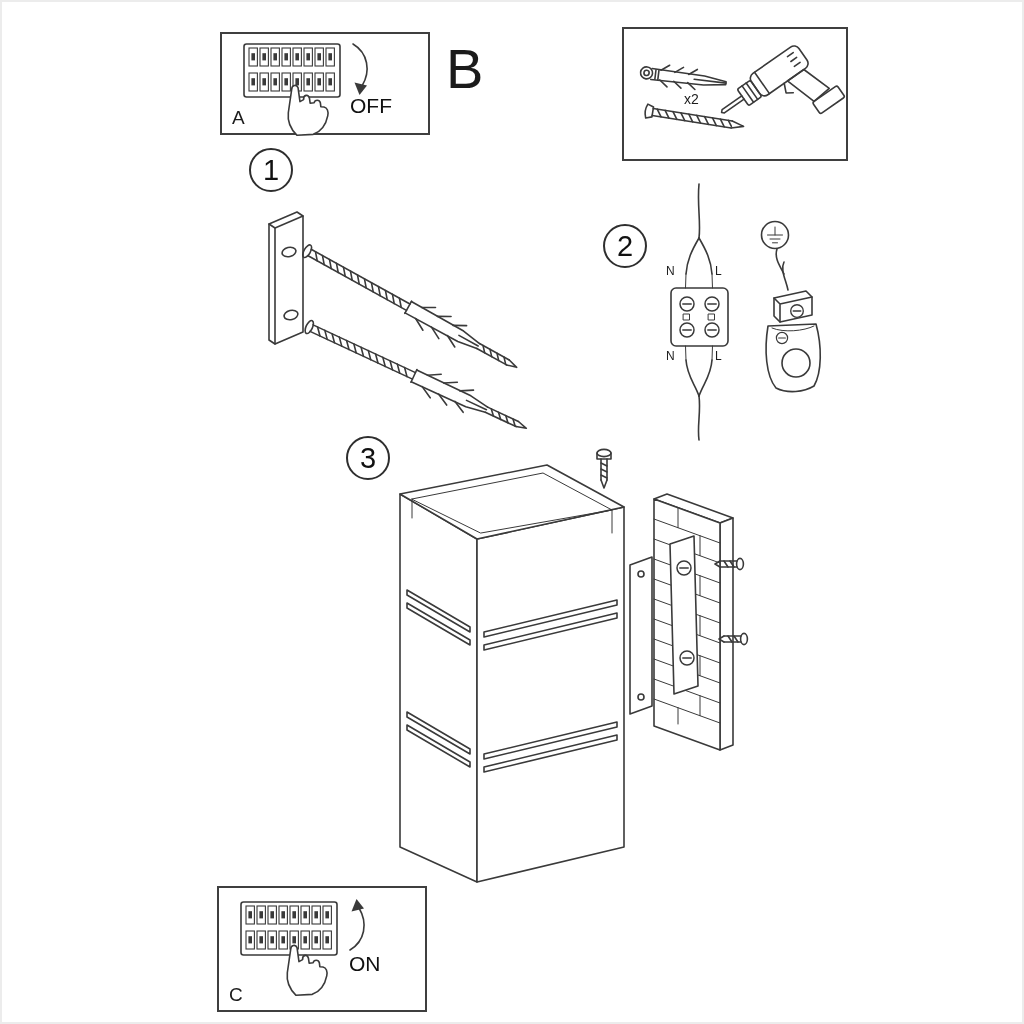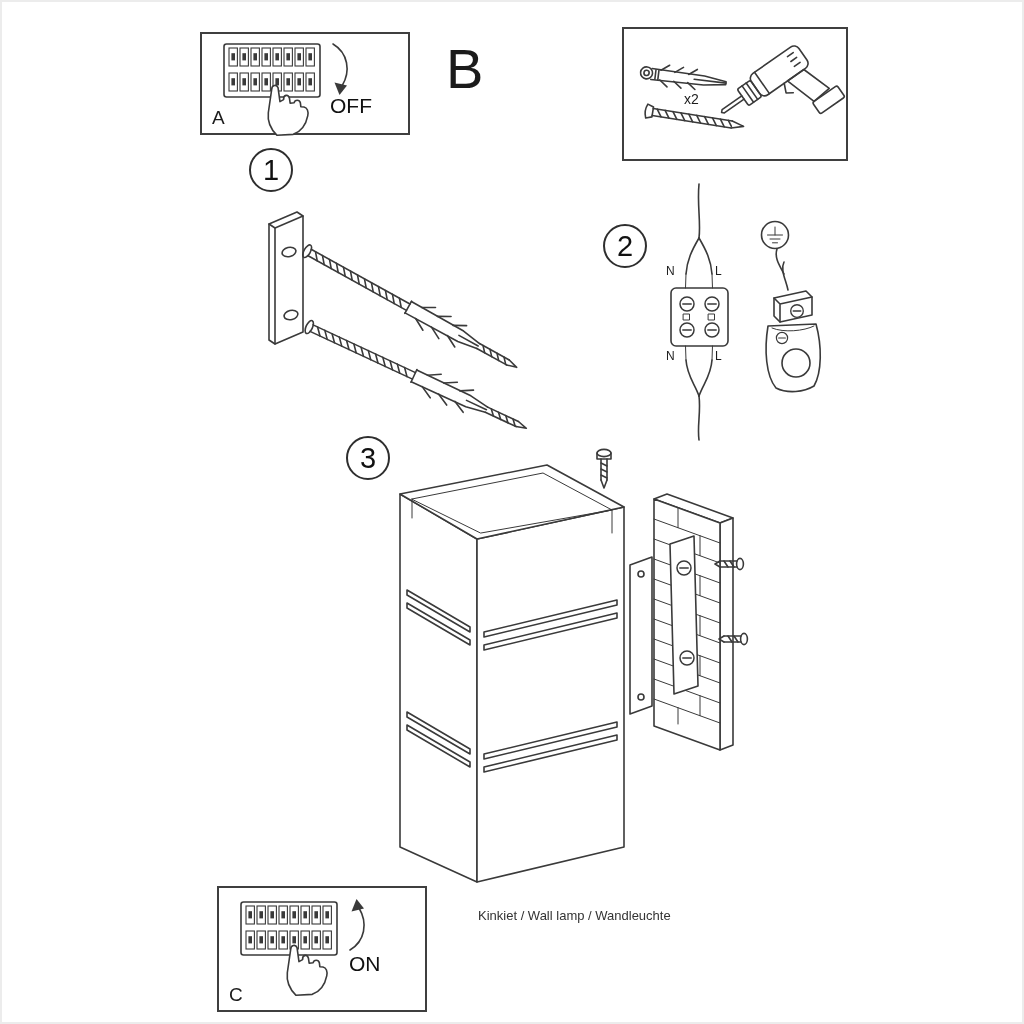--- a/index.html
+++ b/index.html
@@ -32,21 +32,21 @@
         <rect x="0" y="0" width="8.4" height="18" fill="#fff" stroke="#3a3a3a" stroke-width="1.1"></rect>
         <rect x="2.4" y="5.2" width="3.6" height="7.2" fill="#3a3a3a"></rect>
       </g>
       <g id="slotscrew">
         <circle r="7" fill="#fff" stroke="#3a3a3a" stroke-width="1.5"></circle>
         <line x1="-4.2" y1="0" x2="4.2" y2="0" stroke="#3a3a3a" stroke-width="1.5"></line>
       </g>
     </defs>
   </svg>
 
-  <div class="panel" style="left:198px; top:30px; width:210px; height:103px;">
+  <div class="panel" style="left:218px; top:30px; width:210px; height:103px;">
     <svg width="102" height="58" viewBox="0 0 102 58" style="left:20px; top:8px;">
       <rect x="2" y="2" width="96" height="53" rx="2.5" class="white"></rect>
       <use href="#bk" x="7" y="6"></use>
         <use href="#bk" x="18" y="6"></use>
         <use href="#bk" x="29" y="6"></use>
         <use href="#bk" x="40" y="6"></use>
       <use href="#bk" x="51" y="6"></use>
         <use href="#bk" x="62" y="6"></use>
         <use href="#bk" x="73" y="6"></use>
         <use href="#bk" x="84" y="6"></use>
@@ -283,16 +283,15 @@
     </svg>
     <svg width="36" height="58" viewBox="0 0 36 58" style="left:122px; top:8px;">
       <path class="ink" stroke-width="2" d="M9,54 C24,45 27,27 18,12"></path>
       <path class="ink-fill" d="M15.5,3 L10.5,15.5 L23,12.5 Z"></path>
     </svg>
     <div class="action-label" style="left:130px; top:64px;">ON</div>
     <div class="corner-label">C</div>
   </div>
 
   <div class="footer">
-    <div>Kinkiet / Wall lamp / Wandleuchte</div>
   </div>
 
 </div>
 
 </body></html>

